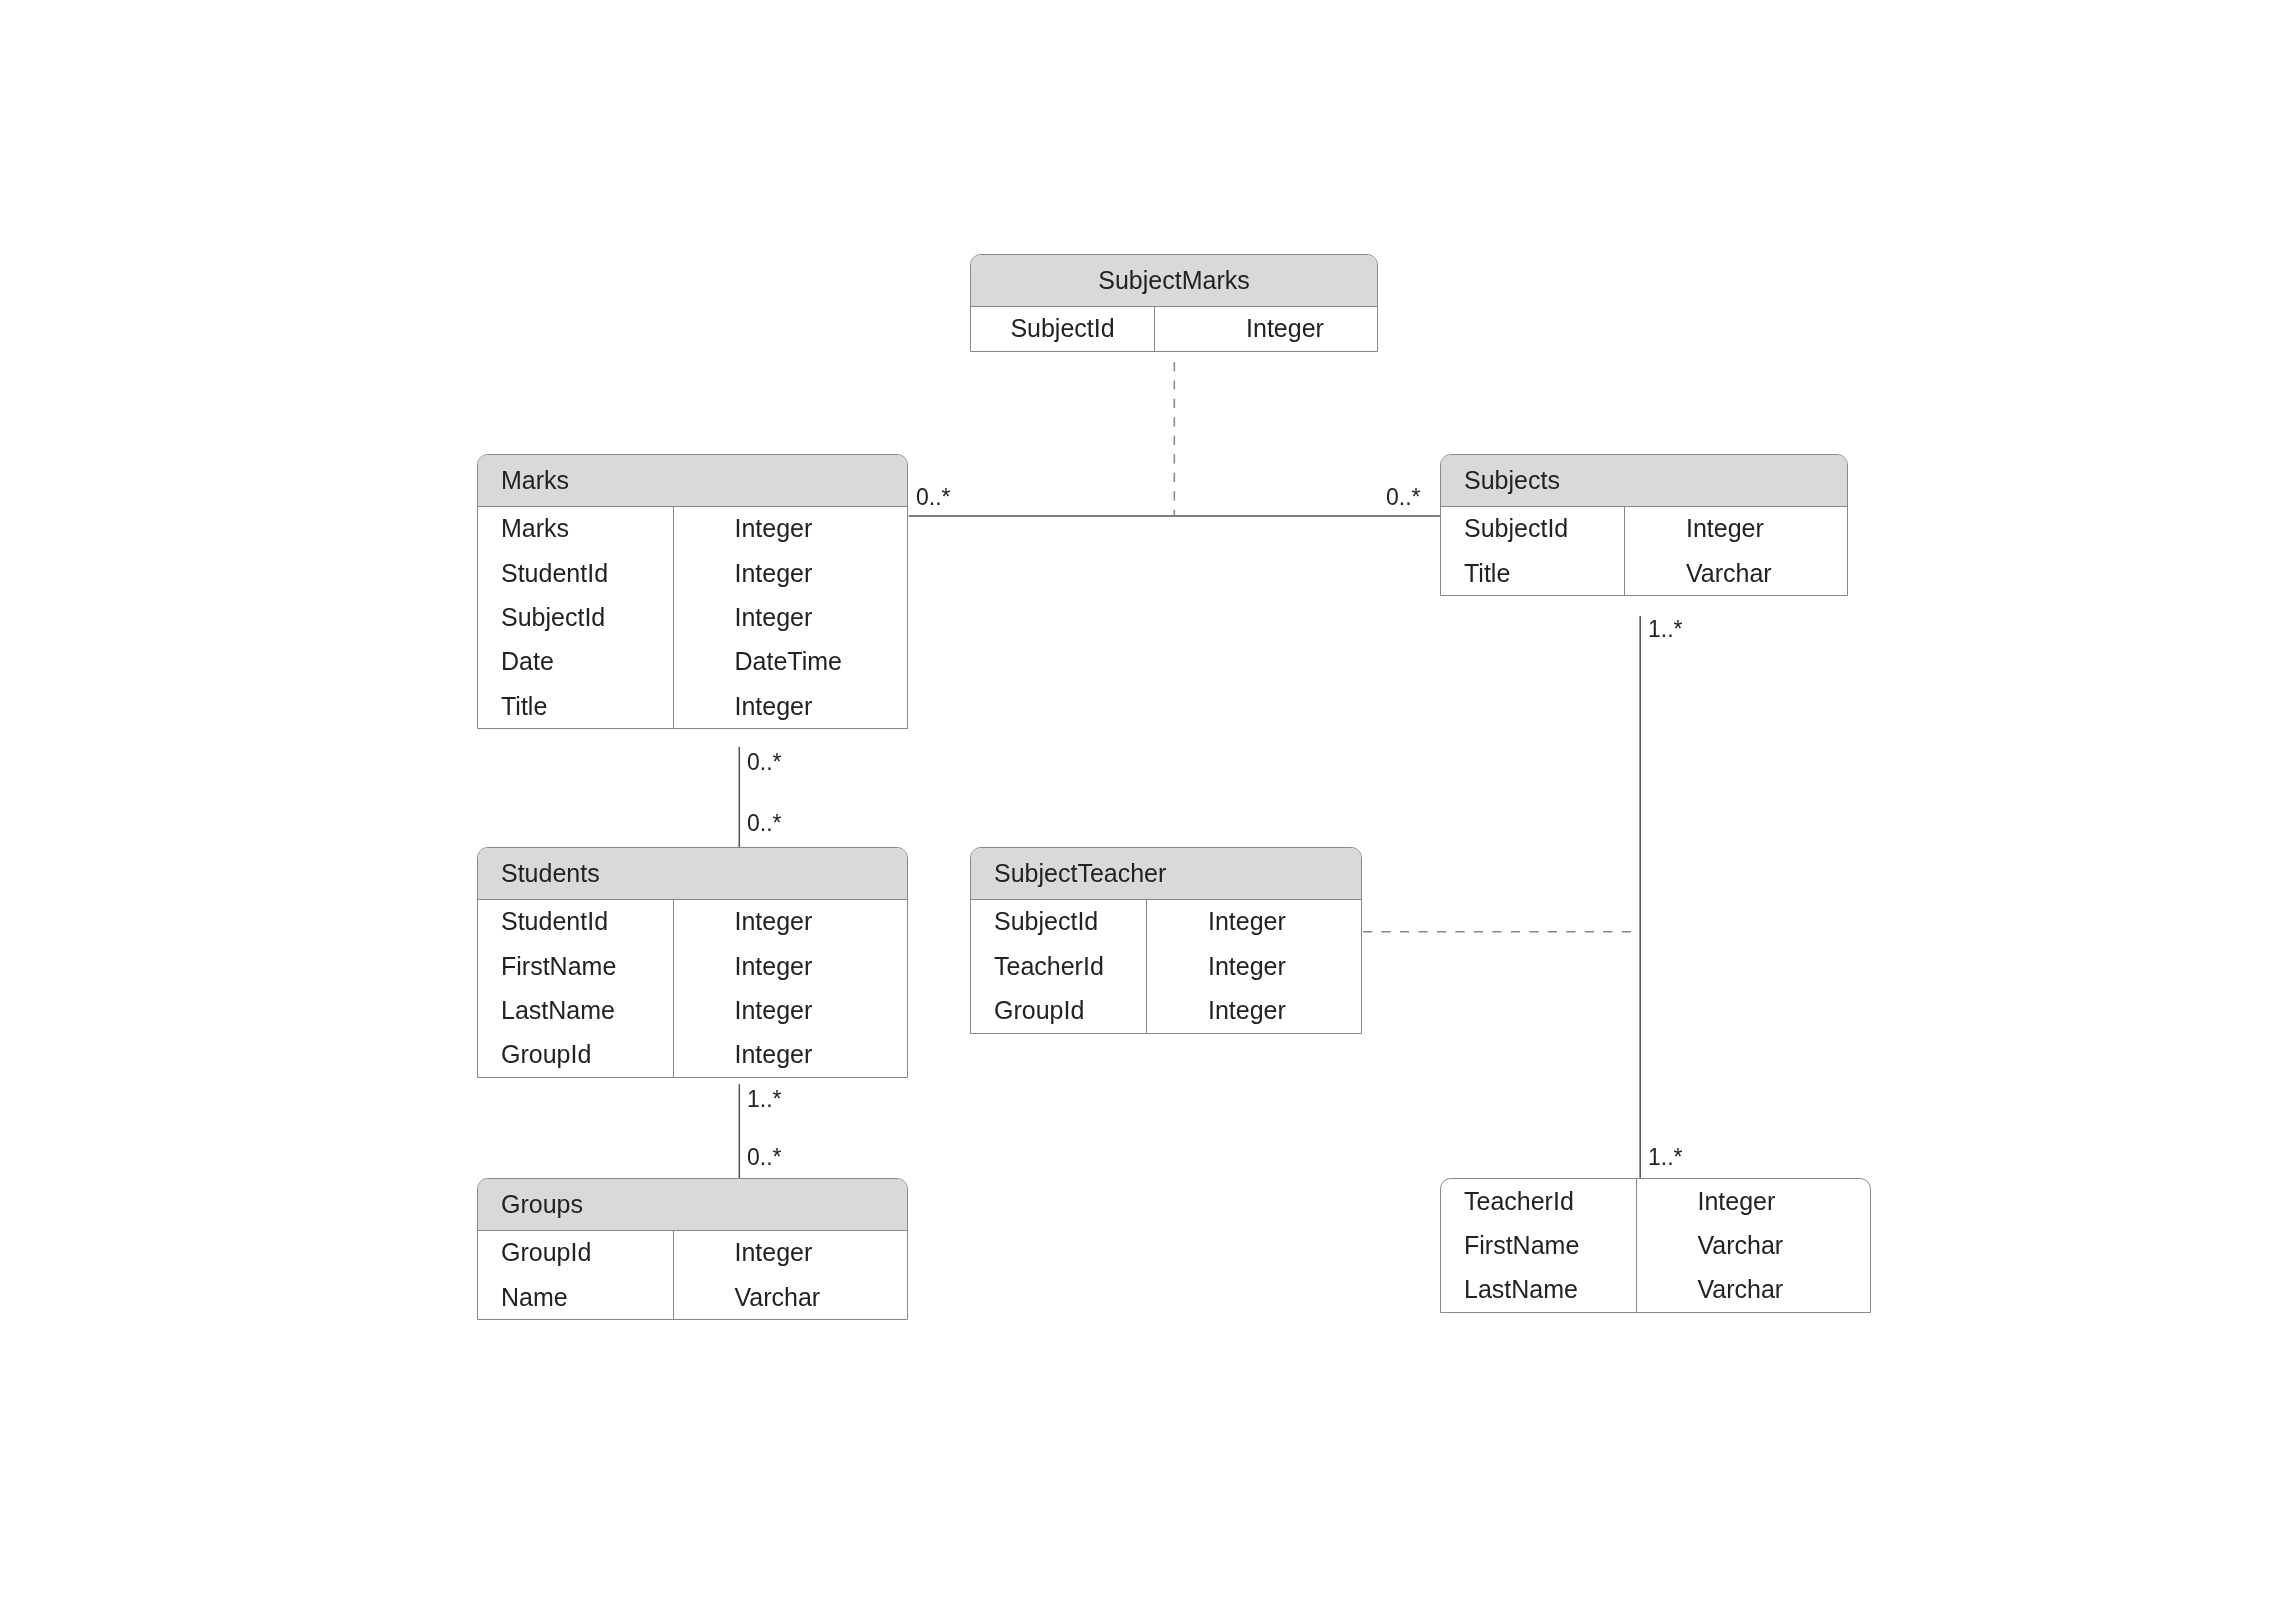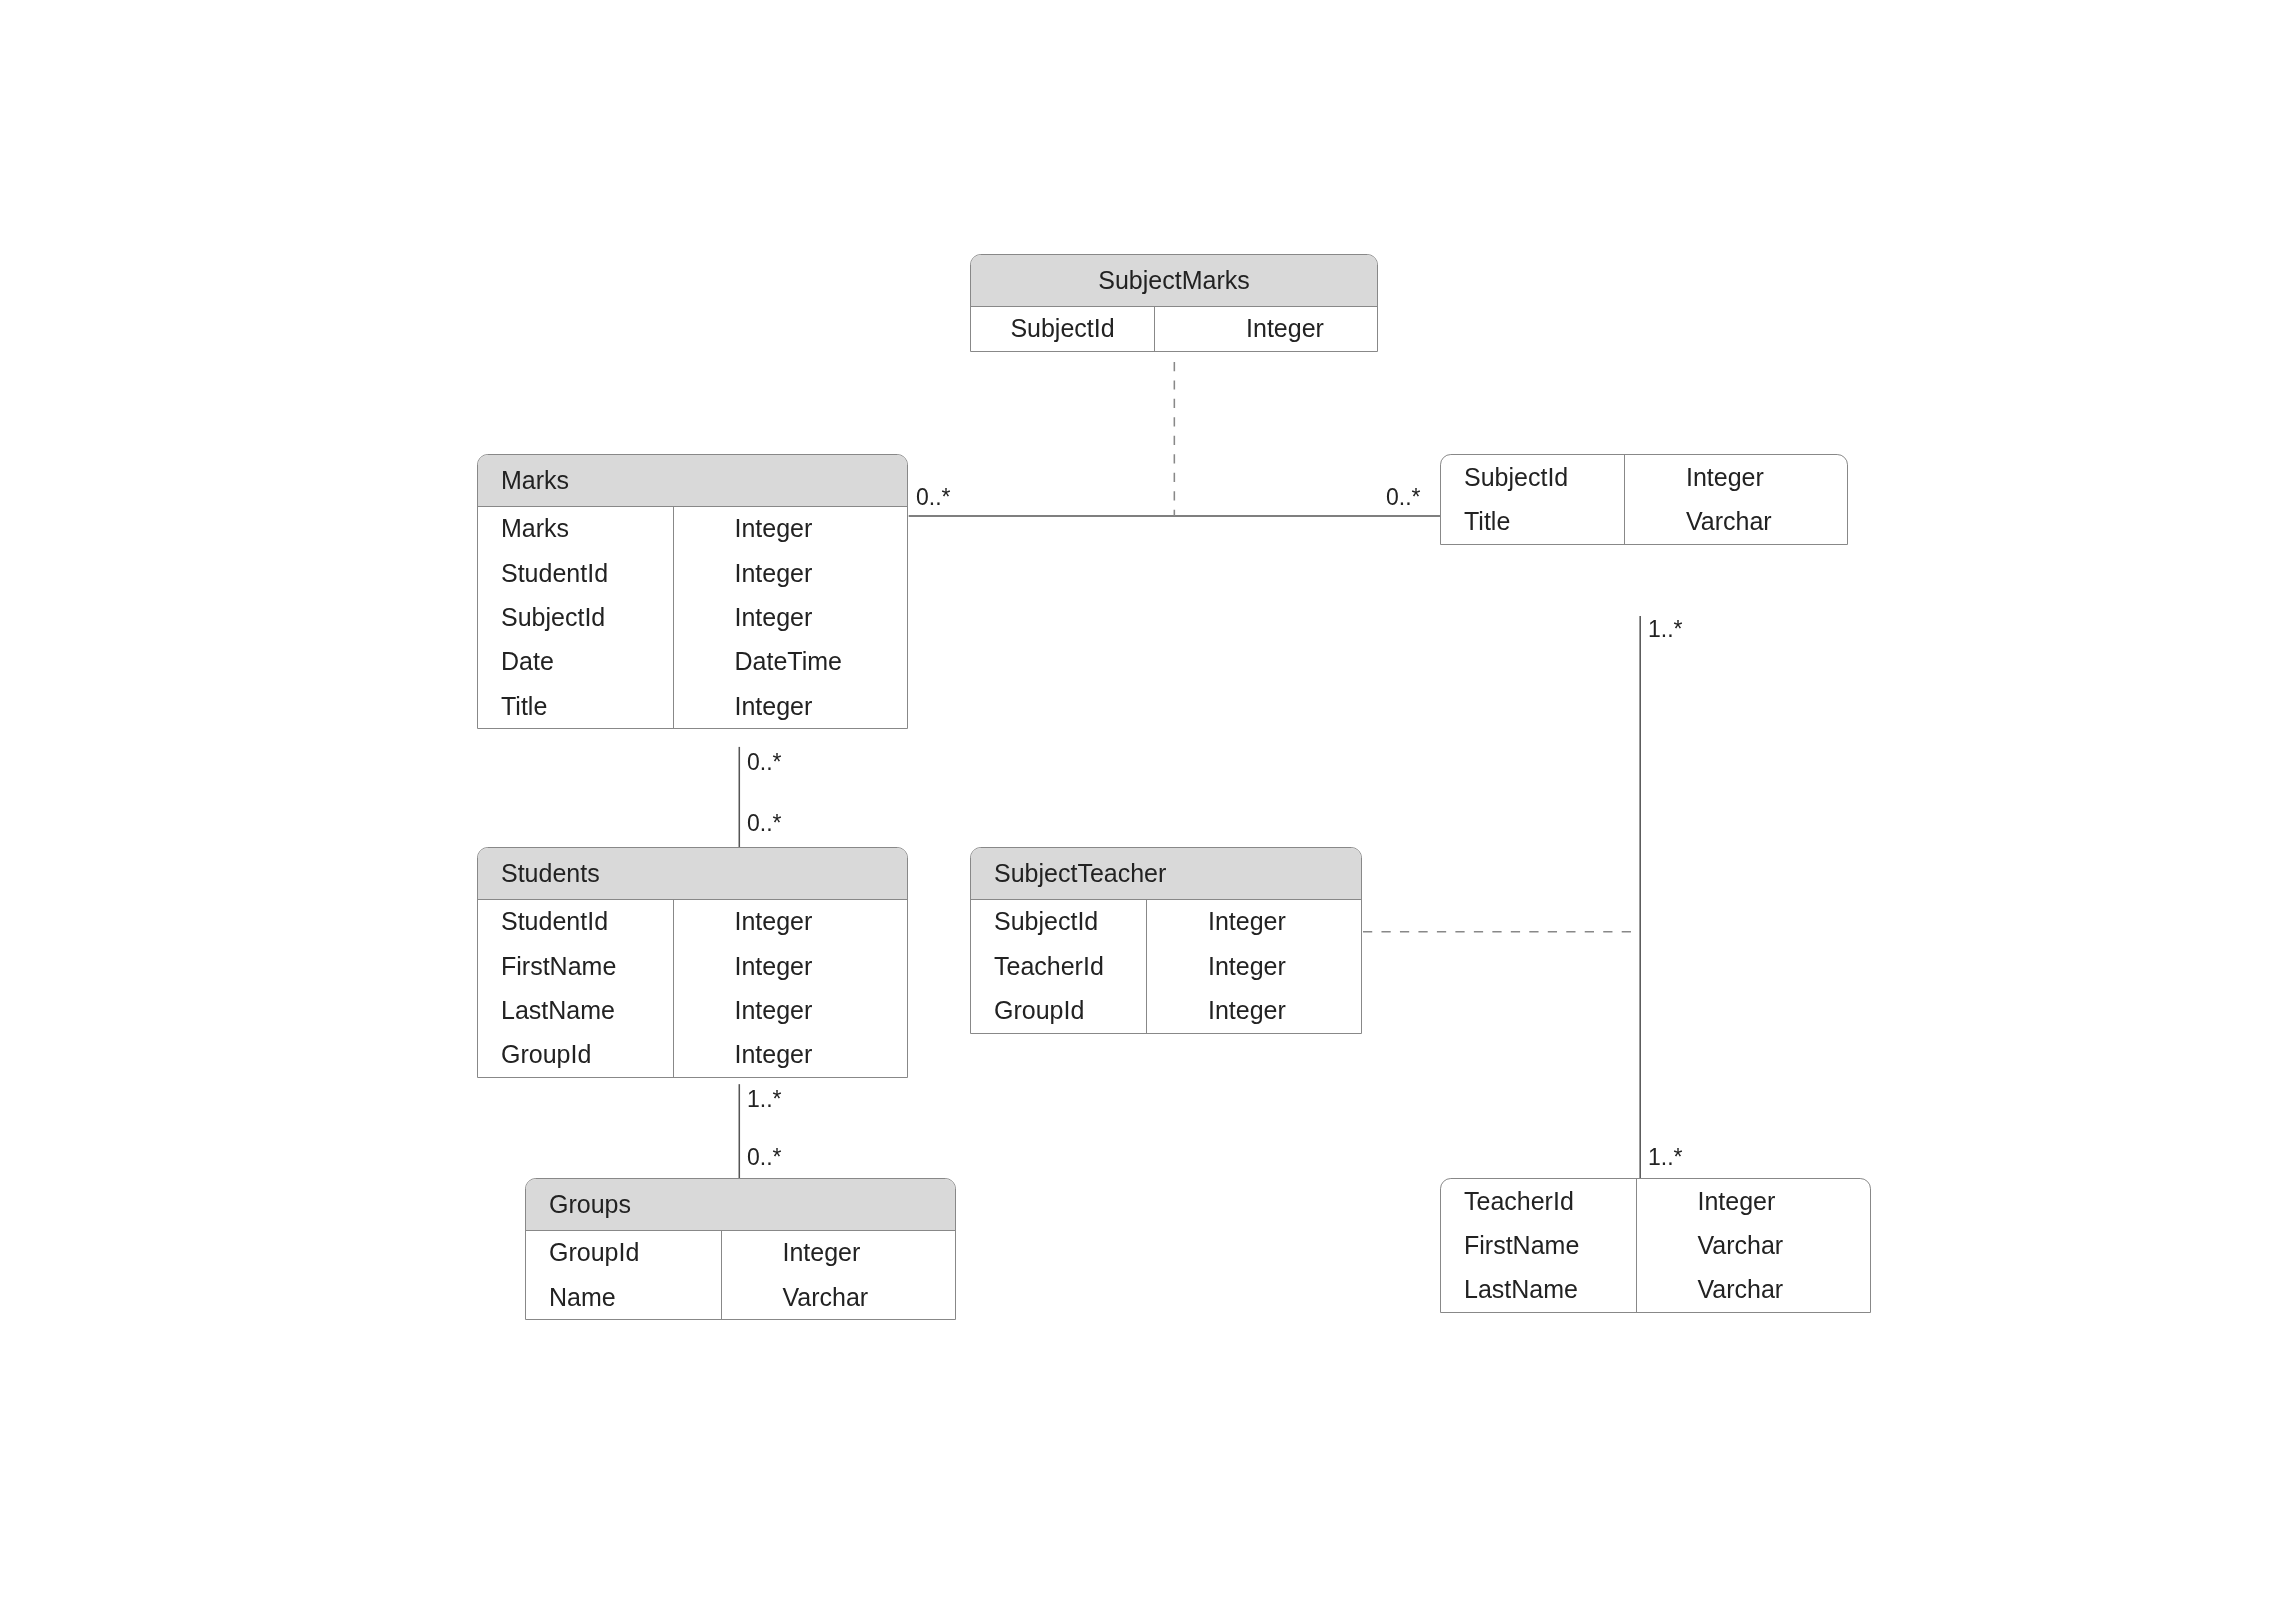--- a/index.html
+++ b/index.html
@@ -110,20 +110,21 @@
         <div class="cell type">DateTime</div>
       </div>
       <div class="row">
         <div class="cell name">Title</div>
         <div class="cell type">Integer</div>
       </div>
     </div>
   </div>
 
   <div class="entity" style="left:1440px; top:454px; width:408px;">
+    <div class="entity-header">Subjects</div>
     <div class="entity-body">
       <div class="row">
         <div class="cell name">SubjectId</div>
         <div class="cell type">Integer</div>
       </div>
       <div class="row">
         <div class="cell name">Title</div>
         <div class="cell type">Varchar</div>
       </div>
     </div>
@@ -162,21 +163,21 @@
         <div class="cell name">TeacherId</div>
         <div class="cell type">Integer</div>
       </div>
       <div class="row">
         <div class="cell name">GroupId</div>
         <div class="cell type">Integer</div>
       </div>
     </div>
   </div>
 
-  <div class="entity" style="left:477px; top:1178px; width:431px;margin-left:48px;">
+  <div class="entity" style="left:477px; top:1178px; width:431px;">
     <div class="entity-header">Groups</div>
     <div class="entity-body">
       <div class="row">
         <div class="cell name">GroupId</div>
         <div class="cell type">Integer</div>
       </div>
       <div class="row">
         <div class="cell name">Name</div>
         <div class="cell type">Varchar</div>
       </div>

